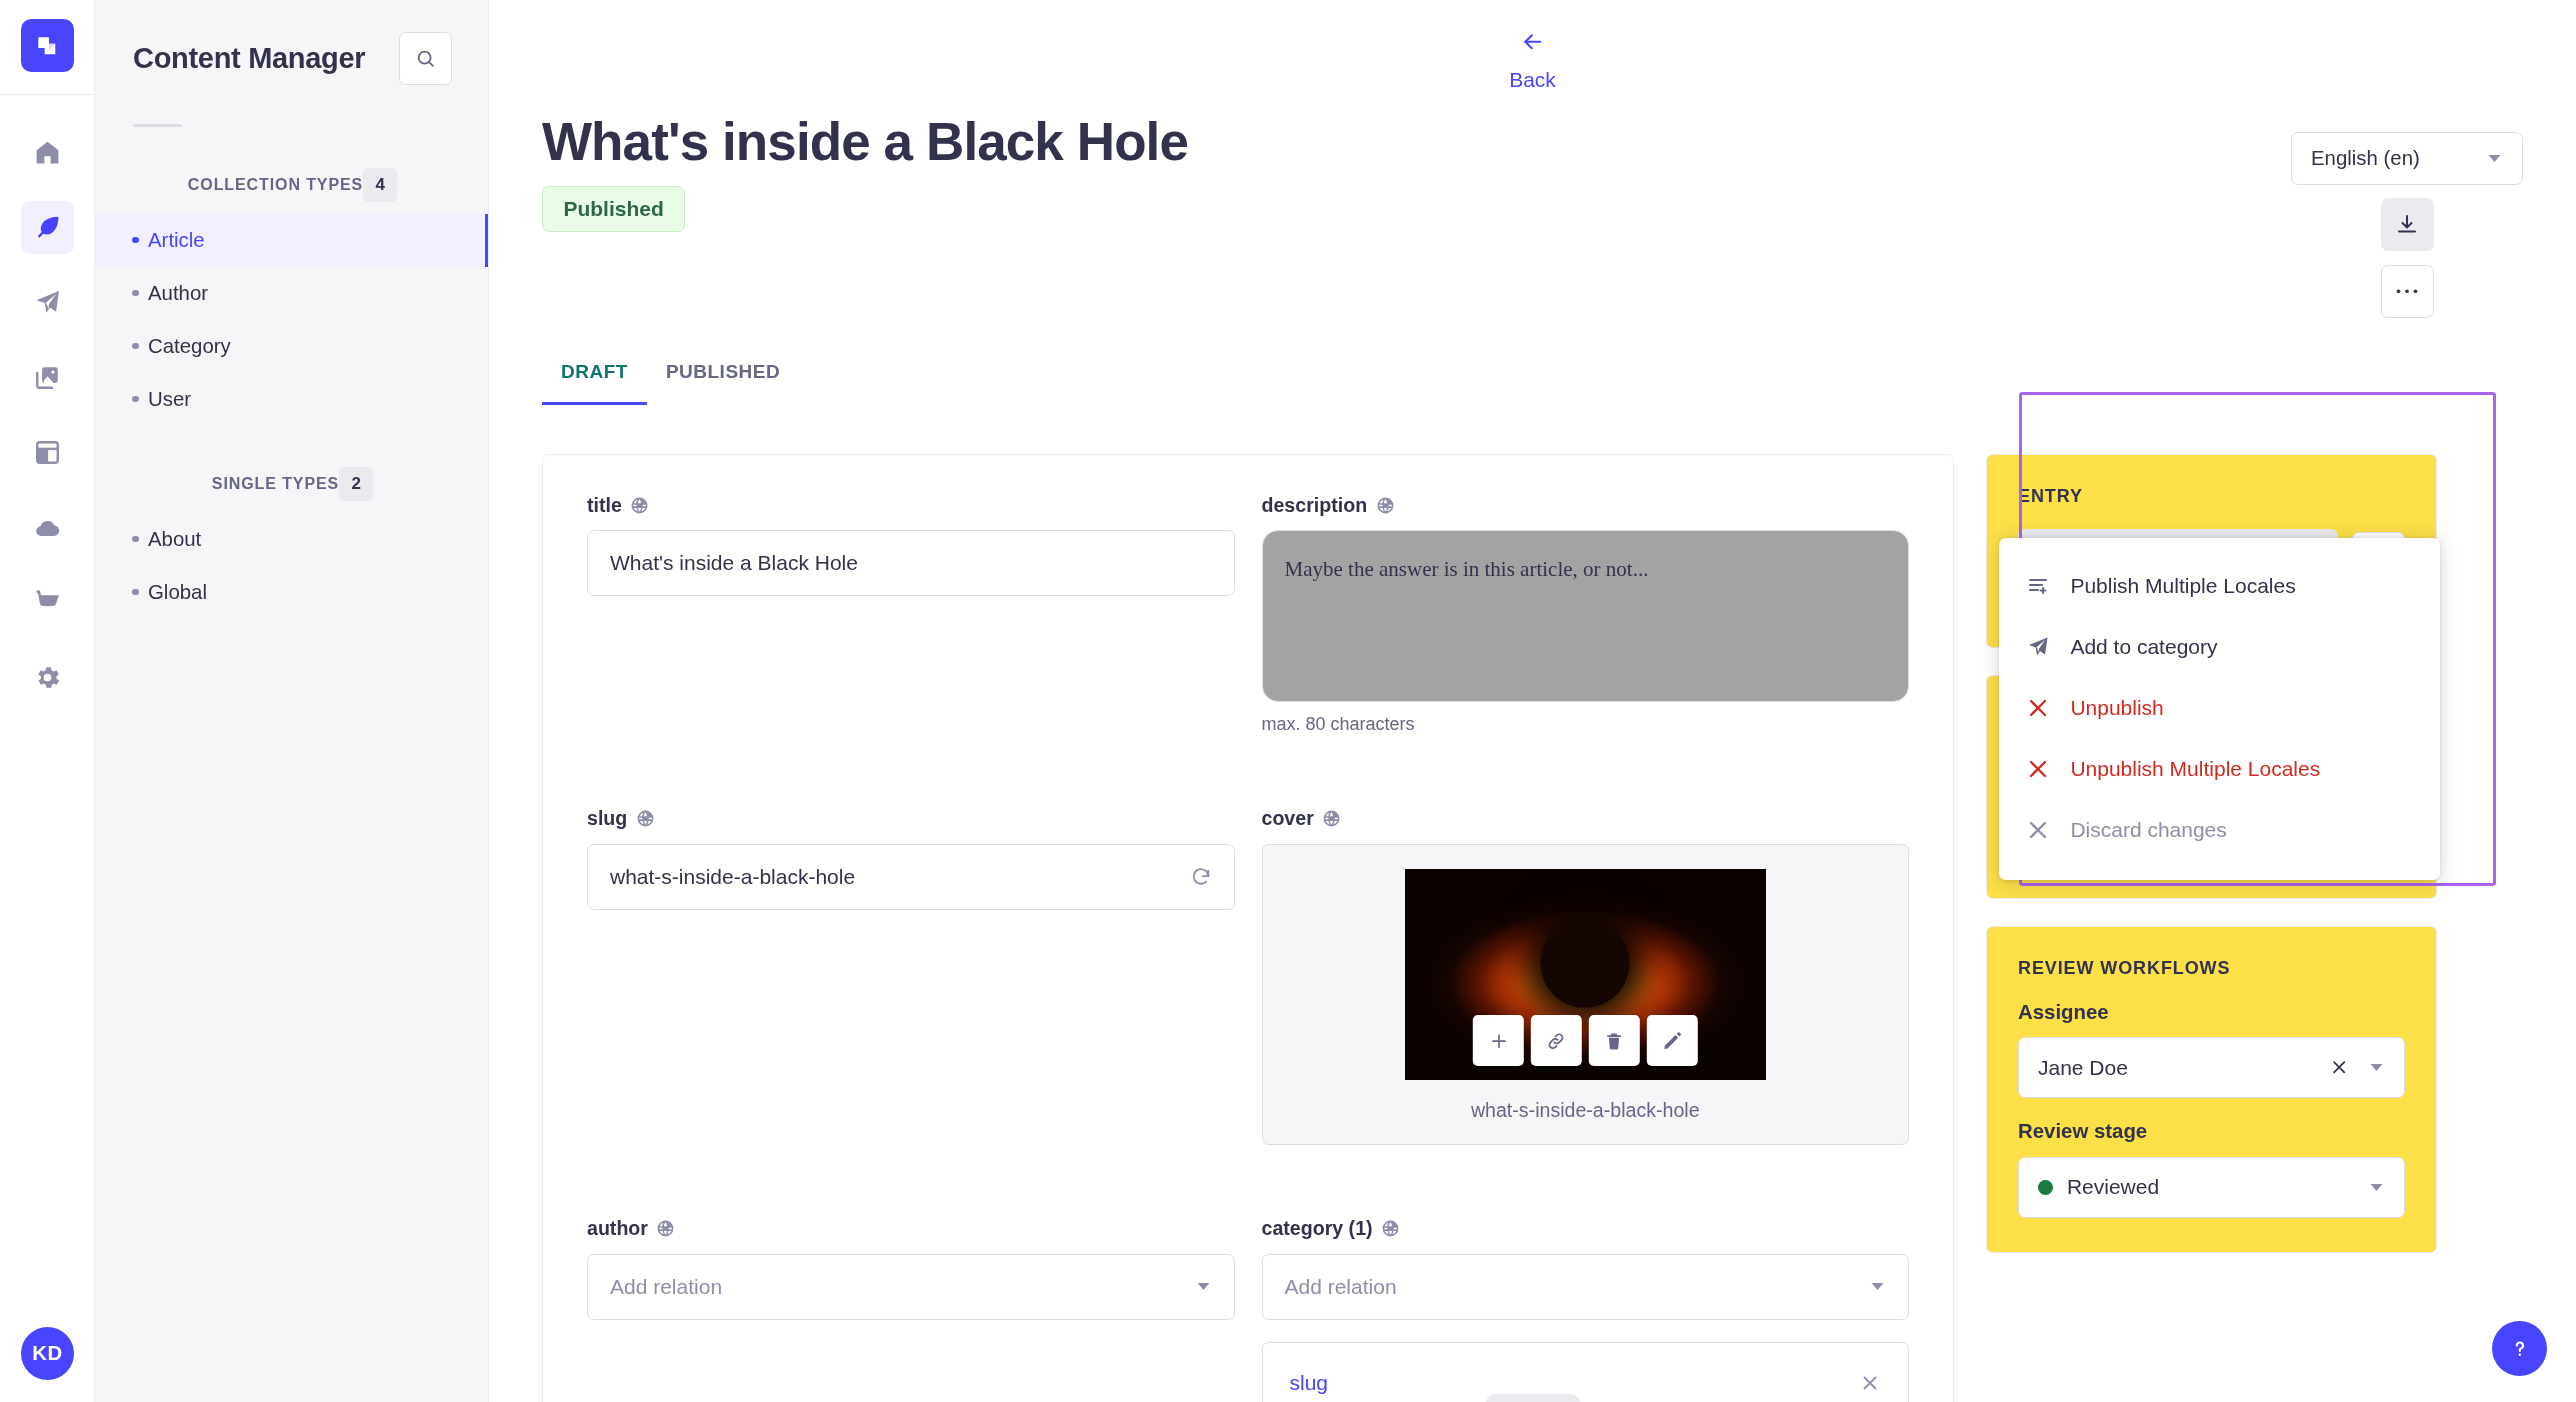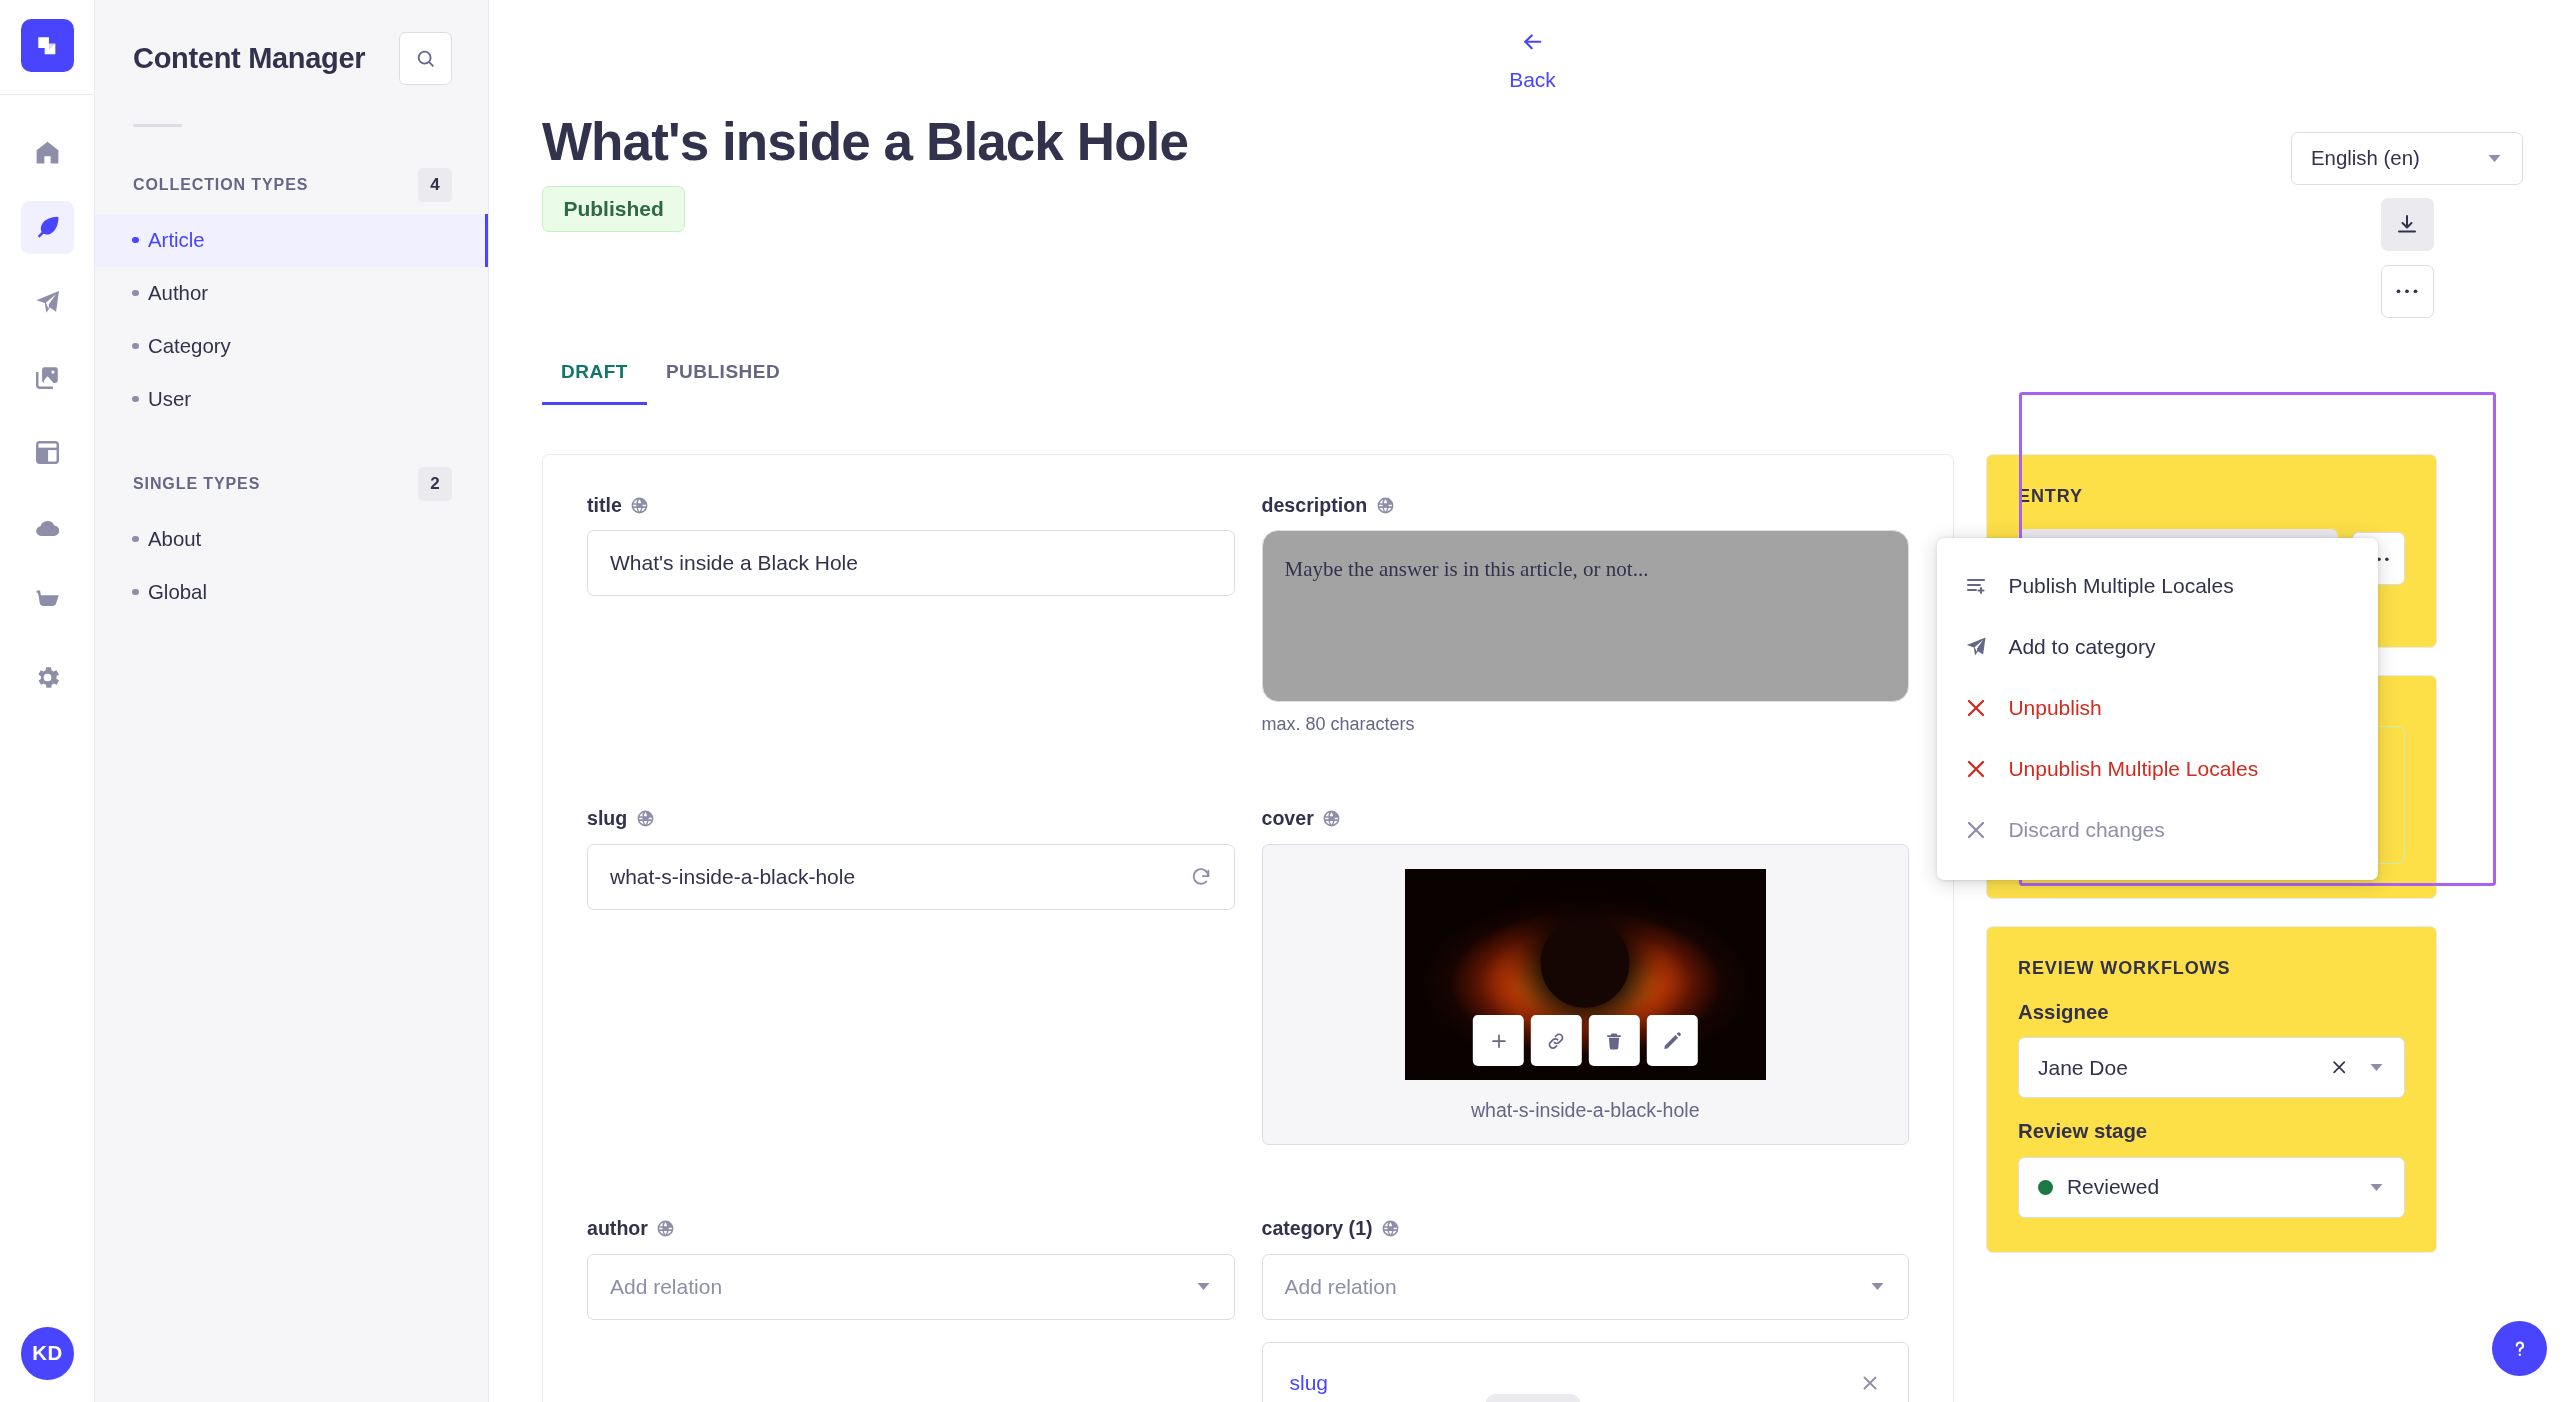--- a/index.html
+++ b/index.html
@@ -53,21 +53,21 @@
     padding: 32px 36px 0 38px;
   }
   .sb-title { font-size: 29px; font-weight: 700; color: #32324d; letter-spacing: -0.3px; }
   .sb-search {
     width: 53px; height: 53px; border-radius: 6.8px;
     background: #fff; border: 0.9px solid #dcdce4;
     display: flex; align-items: center; justify-content: center; cursor: pointer;
   }
   .sb-sep { width: 49px; height: 2.6px; background: #dcdce4; border-radius: 1.7px; margin: 39px 0 0 38px; }
   .sb-group-head {
-    display: flex; align-items: center; justify-content: space-between;
+    display: flex; align-items: center; justify-content: center;
     padding: 41px 36px 0 38px;
   }
   .sb-group-label { font-size: 16px; font-weight: 600; letter-spacing: 0.9px; color: #666687; }
   .sb-count {
     min-width: 34px; height: 34px; padding: 0 9.4px; border-radius: 5.1px;
     background: #eaeaef; color: #32324d; font-size: 17px; font-weight: 600;
     display: flex; align-items: center; justify-content: center;
   }
   .sb-items { margin-top: 12px; }
   .sb-item {
@@ -209,21 +209,21 @@
   .wf-right { display: flex; align-items: center; gap: 19px; }
   .stage-dot { width: 15.3px; height: 15.3px; border-radius: 50%; background: #1b7a43; }
   .spacer-22 { height: 24px; }
 
   
   .hl-outline {
     position: absolute; left: 2019px; top: 392px; width: 477px; height: 494px;
     border: 3.4px solid #a763f0; border-radius: 3.4px; pointer-events: none; z-index: 40;
   }
   .dropdown {
-    position: absolute; left: 1937px; top: 538px; width: 441px;
+    position: absolute; left: 1999px; top: 538px; width: 441px;
     background: #fff; border-radius: 6.8px; z-index: 50;
     box-shadow: 0 2.6px 19px rgba(33,33,52,.18), 0 0.9px 3.4px rgba(33,33,52,.12);
     padding: 17px 0 20.4px 0;
   }
   .dd-item {
     display: flex; align-items: center; gap: 20.4px; height: 61px;
     padding: 0 27px; font-size: 21px; color: #32324d; cursor: pointer;
   }
   .dd-item.danger { color: #d02b20; }
   .dd-item.disabled { color: #8e8ea9; cursor: default; }

